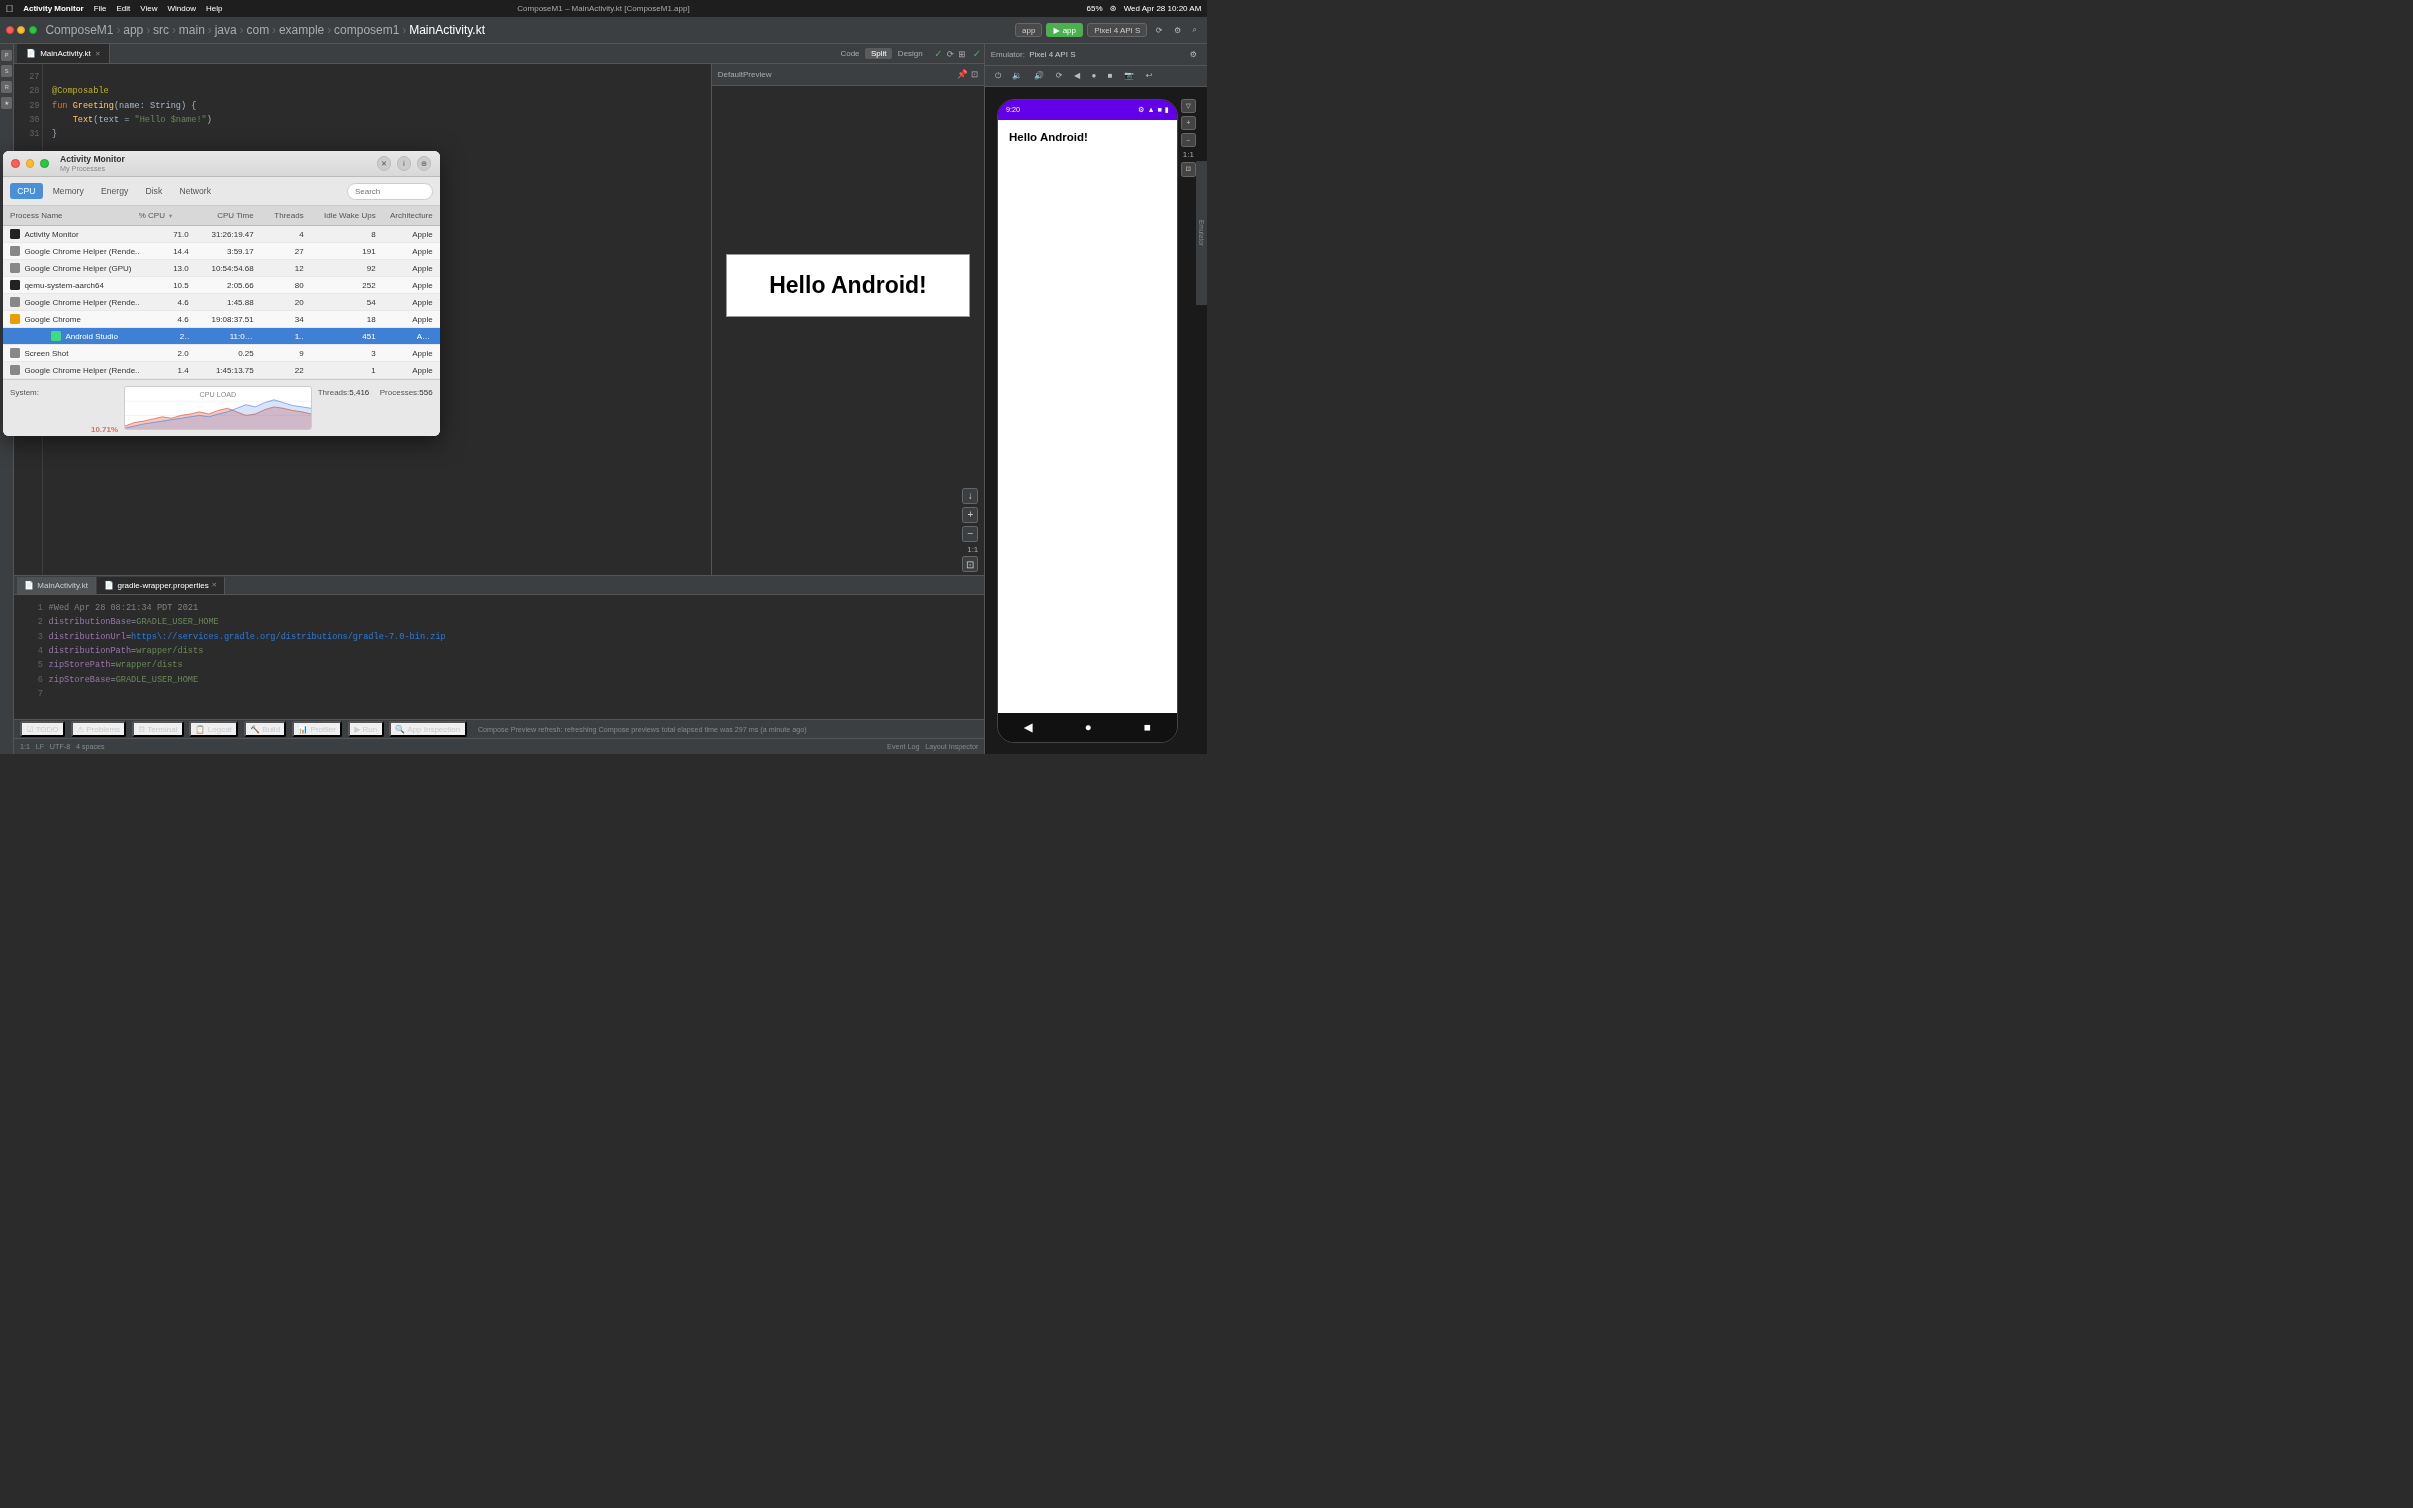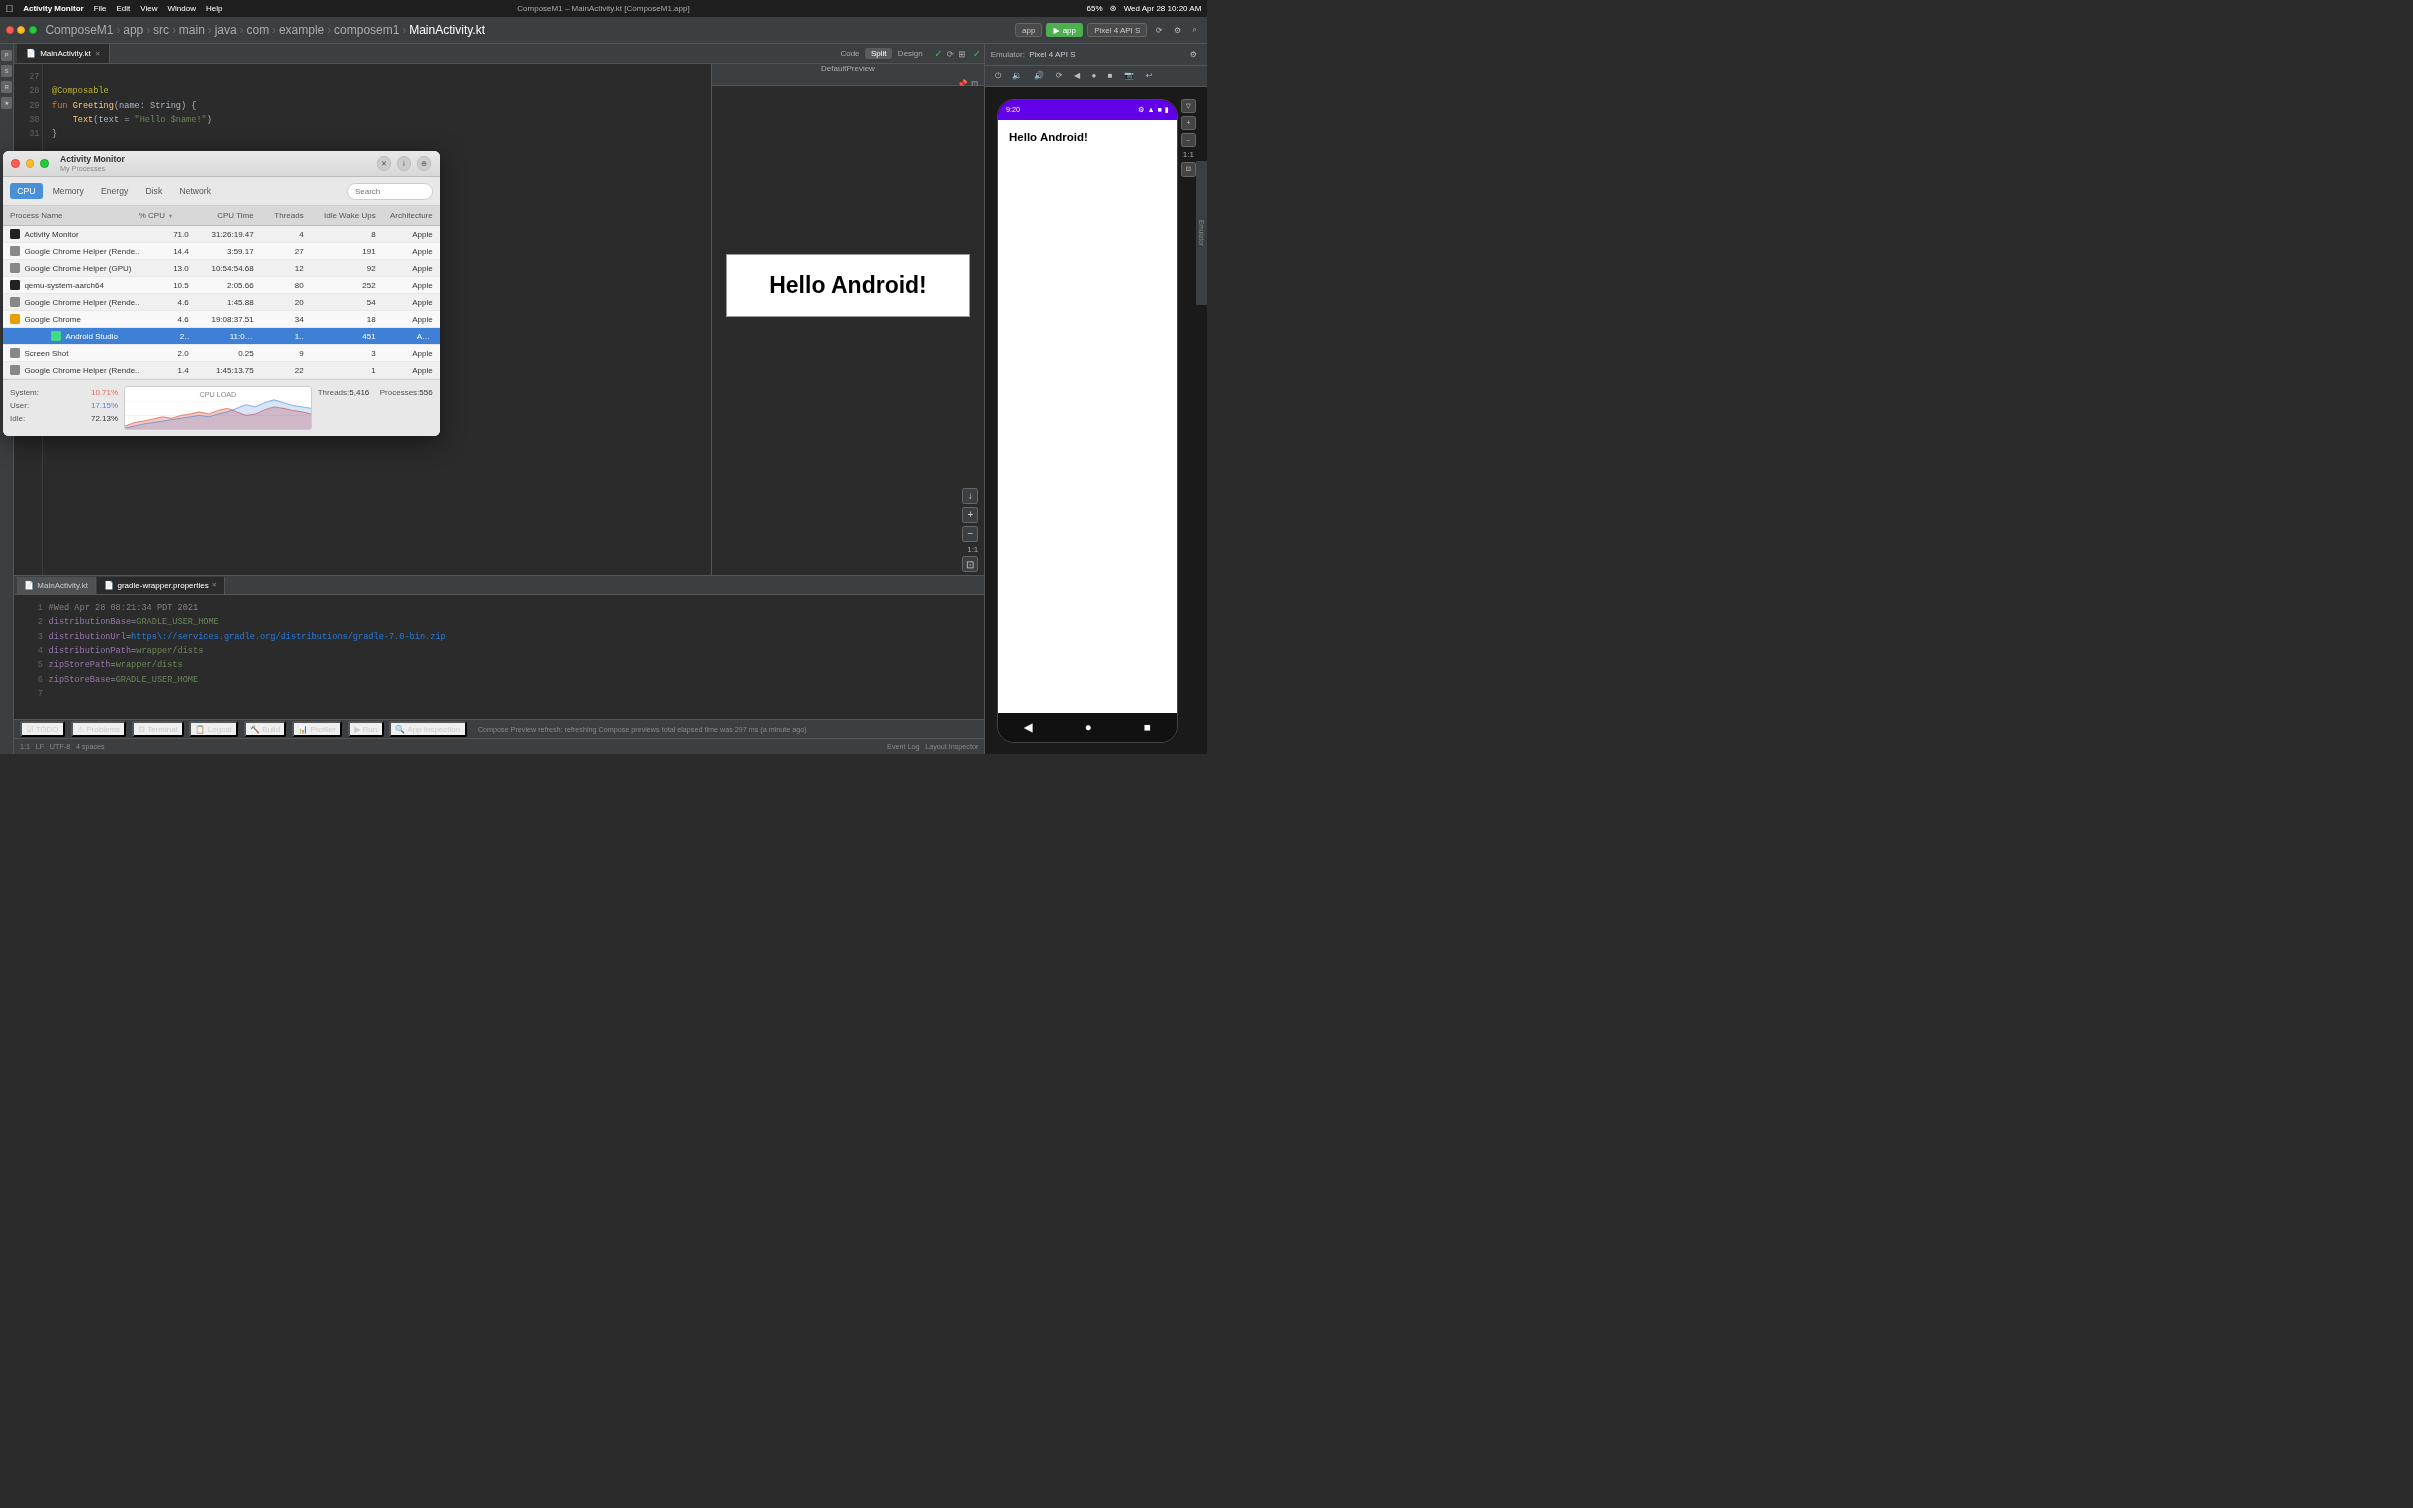--- a/index.html
+++ b/index.html
@@ -554,21 +554,21 @@
     .am-footer-stats {
       width: 108px;
     }
     .am-stat-row {
       display: flex;
       justify-content: space-between;
       font-size: 8px;
       line-height: 13px;
     }
     .am-stat-label { color: #555; }
-    .am-stat-value-sys { color: #e06c5a; font-weight: 400; }
+    .am-stat-value-sys { color: #e06c5a; font-weight: 700; margin-top: 37px; }
     .am-stat-value-user { color: #5a7de0; font-weight: 500; }
     .am-stat-value { color: #333; }
 
     .am-footer-chart {
       flex: 1;
       background: #fff;
       border: 0.7px solid #ccc;
       border-radius: 2.9px;
       position: relative;
       overflow: hidden;
@@ -780,21 +780,21 @@
               <div class="code-line">&nbsp;</div>
               <div class="code-line"><span class="ann">@Composable</span></div>
               <div class="code-line"><span class="kw">fun</span> <span class="fn">Greeting</span>(<span class="param">name</span>: String) {</div>
               <div class="code-line">&nbsp;&nbsp;&nbsp;&nbsp;<span class="fn">Text</span>(text = <span class="str">"Hello $name!"</span>)</div>
               <div class="code-line">}</div>
             </div>
           </div>
         </div>
 
         <div class="preview-side">
-          <div style="height:21.5px;background:#3c3f41;border-bottom:0.7px solid #555;display:flex;align-items:center;padding:0 5.7px;gap:5.7px;flex-direction:column;">
+          <div style="height:21.5px;background:#3c3f41;border-bottom:0.7px solid #555;display:flex;align-items:center;padding:0 5.7px;gap:5.7px;">
             <span style="font-size:8px;color:#aaa;">DefaultPreview</span>
             <div style="margin-left:auto;display:flex;gap:2.9px;">
               <span style="font-size:8.6px;color:#aaa;cursor:pointer;">📌</span>
               <span style="font-size:8.6px;color:#aaa;cursor:pointer;">⊡</span>
             </div>
           </div>
           <div style="flex:1;display:flex;align-items:center;justify-content:center;padding:14.4px;background:#2b2b2b;">
             <div class="preview-box">
               <span class="preview-text">Hello Android!</span>
             </div>

